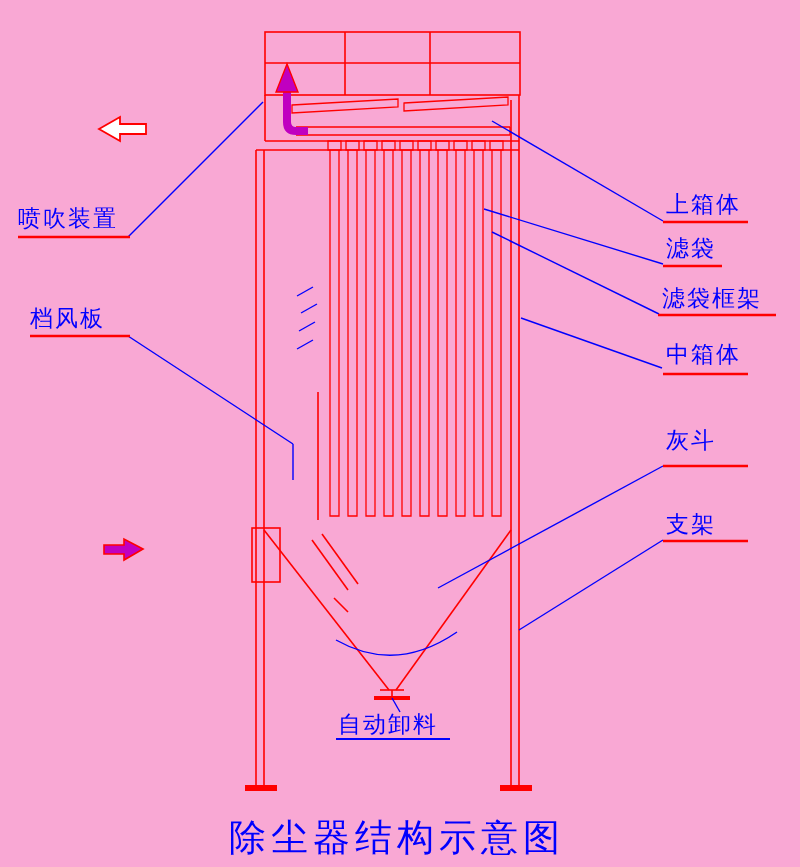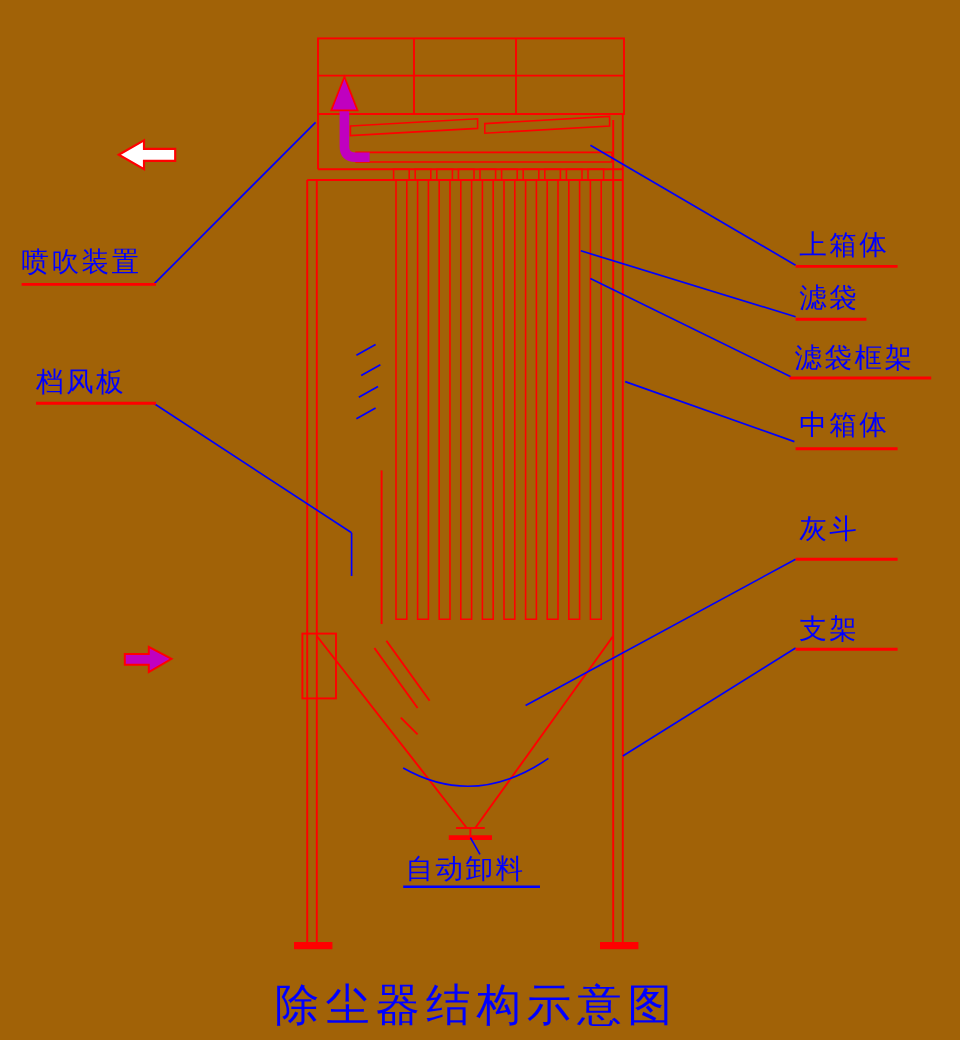--- a/index.html
+++ b/index.html
@@ -1,16 +1,16 @@
 <!DOCTYPE html>
 <html><head>
 <meta charset="utf-8">
 <style>
   html,body{margin:0;padding:0;background:#ffffff;}
-  .stage{position:relative;width:800px;height:867px;background:#a16207;overflow:hidden;}
+  .stage{position:relative;width:800px;height:867px;background:#f9a8d4;overflow:hidden;}
   svg{display:block;}
   text{font-family:"Liberation Sans","DejaVu Sans",sans-serif;}
   .label{fill:#0000ff;font-size:23px;letter-spacing:2px;}
   .title{fill:#0000ff;font-size:37px;letter-spacing:5px;font-family:"Liberation Serif","DejaVu Serif",serif;}
   .red{stroke:#ff0000;stroke-width:1.6;fill:none;}
   .redthin{stroke:#ff0000;stroke-width:1.3;fill:none;}
   .blue{stroke:#0000ff;stroke-width:1.4;fill:none;}
   .underline{stroke:#ff0000;stroke-width:2.4;}
   .underline-blue{stroke:#0000ff;stroke-width:2.2;}
   .magenta{stroke:#c000c0;}

